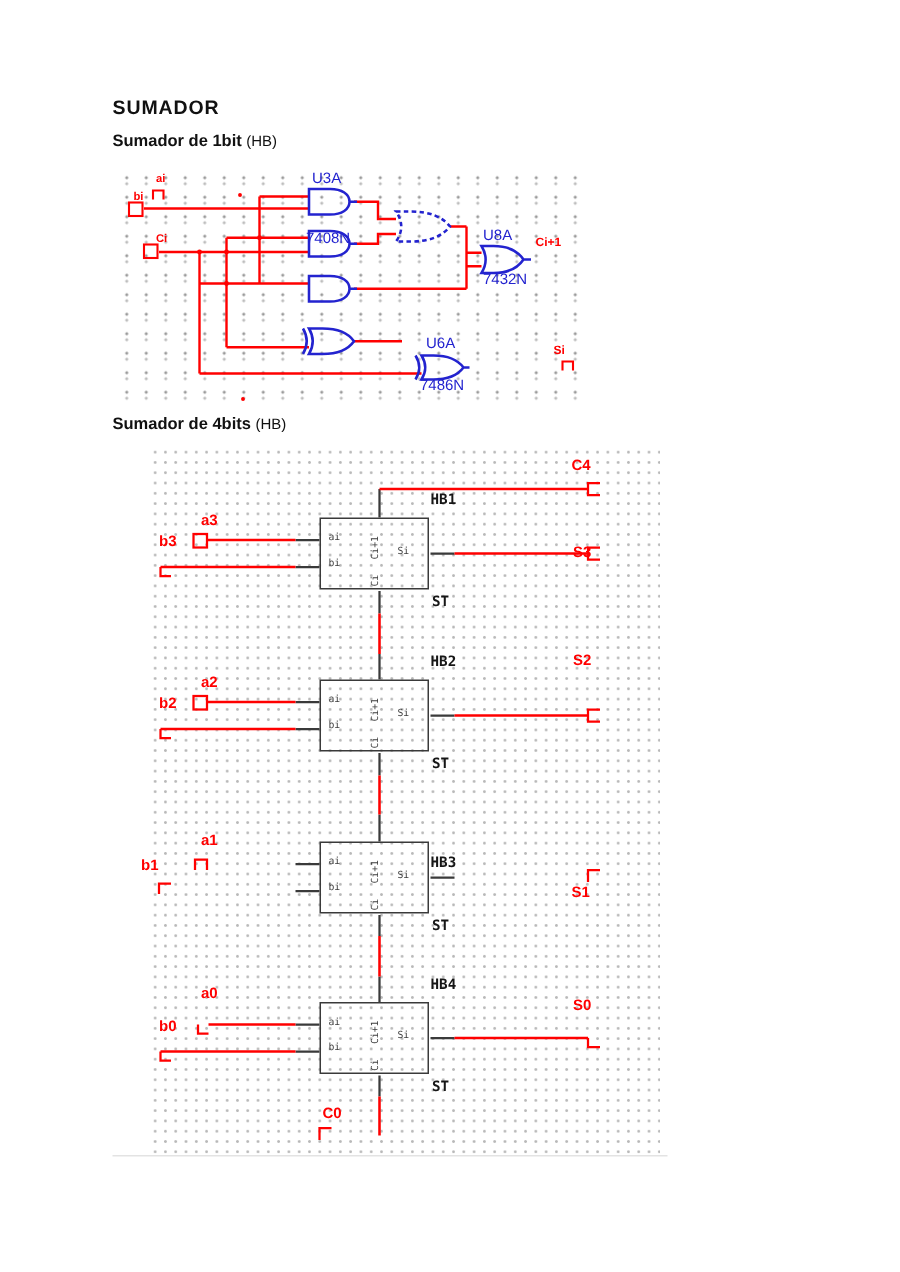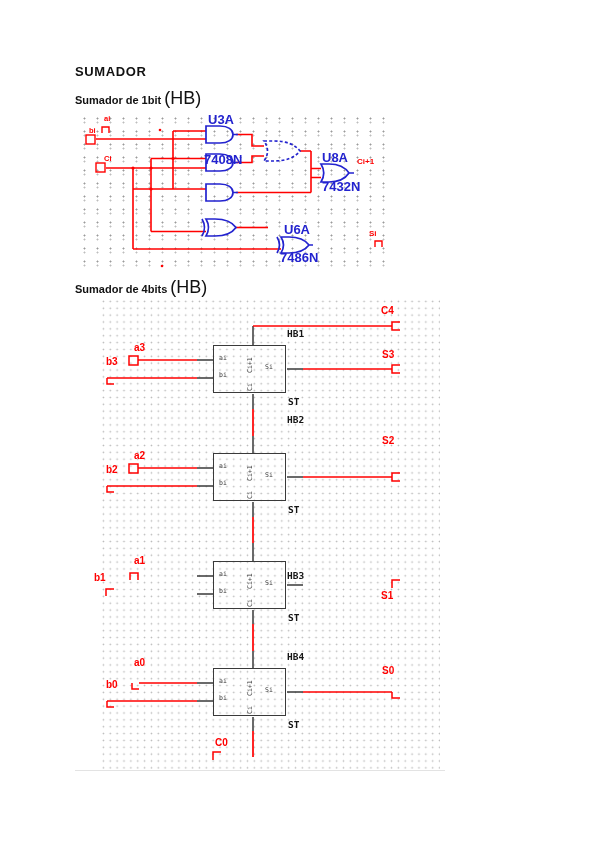--- a/index.html
+++ b/index.html
@@ -1,33 +1,33 @@
 <!DOCTYPE html>
 <html><head>
 <meta charset="utf-8">
 <style>
   html,body{margin:0;padding:0;background:#fff;}
   .page{position:relative;width:600px;height:848px;background:#ffffff;overflow:hidden;
         font-family:"Liberation Sans",sans-serif;}
   .title{position:absolute;left:75px;top:64px;font-size:13px;font-weight:bold;color:#111;
          letter-spacing:.6px;}
   .subtitle{position:absolute;left:75px;font-size:11px;font-weight:bold;color:#111;}
-  .subtitle .suffix{font-weight:normal;font-size:18px;margin-left:3px;}
+  .subtitle .suffix{font-weight:normal;font-size:10px;margin-left:3px;}
   .dots{position:absolute;pointer-events:none;}
   .c1dots{left:78px;top:112px;width:314px;height:156px;
           background-image:radial-gradient(circle,#9a9a9a .8px,transparent 1.2px),
                            radial-gradient(circle,#bdbdbd .8px,transparent 1.2px);
           background-size:13px 13px,13px 13px;background-position:0 0,0 4px;}
   .c2dots{left:100px;top:298px;width:340px;height:471px;
           background-image:radial-gradient(circle,#b9b9b9 .7px,transparent 1.1px);
           background-size:6.86px 6.86px;}
   .imgedge{position:absolute;left:75px;top:770px;width:370px;height:1px;background:#e3e3e3;}
   svg.layer{position:absolute;left:0;top:0;}
   .r1{position:absolute;color:#ff0000;font-weight:bold;font-size:7.5px;line-height:8px;}
-  .b1{position:absolute;color:#2323cf;font-weight:bold;font-size:13px;line-height:8px;}
+  .b1{position:absolute;color:#2323cf;font-weight:normal;font-size:10px;line-height:8px;}
   .r2{position:absolute;color:#ff0000;font-weight:bold;font-size:10px;line-height:10px;}
   .hbl{position:absolute;color:#161616;font-family:"DejaVu Sans Mono",monospace;
        font-weight:bold;font-size:9.5px;line-height:10px;}
   .hb-box{position:absolute;width:71px;height:46px;border:1.5px solid #3a3a3a;background:transparent;}
   .pinlbl{position:absolute;font-family:"DejaVu Sans Mono",monospace;font-size:6.5px;
           line-height:7px;color:#3c3c3c;white-space:nowrap;}
   .vlbl{transform:rotate(-90deg);transform-origin:0 0;}
 </style>
 </head>
 <body>
@@ -133,37 +133,37 @@
   <div class="b1" style="left:322px;top:154px">U8A</div>
   <div class="b1" style="left:322px;top:183px">7432N</div>
   <div class="b1" style="left:284px;top:226px">U6A</div>
   <div class="b1" style="left:280px;top:254px">7486N</div>
 
   <div class="subtitle" style="top:277px">
     <span>Sumador de 4bits</span><span class="suffix">(HB)</span>
   </div>
 
   <div class="r2" style="left:381px;top:306px">C4</div>
-  <div class="r2" style="left:382px;top:350px">S3</div>
+  <div class="r2" style="left:382px;top:364px">S3</div>
   <div class="r2" style="left:134px;top:343px">a3</div>
   <div class="r2" style="left:106px;top:357px">b3</div>
   <div class="r2" style="left:382px;top:436px">S2</div>
   <div class="r2" style="left:134px;top:451px">a2</div>
   <div class="r2" style="left:106px;top:465px">b2</div>
   <div class="r2" style="left:381px;top:591px">S1</div>
   <div class="r2" style="left:134px;top:556px">a1</div>
   <div class="r2" style="left:94px;top:573px">b1</div>
   <div class="r2" style="left:382px;top:666px">S0</div>
   <div class="r2" style="left:134px;top:658px">a0</div>
   <div class="r2" style="left:106px;top:680px">b0</div>
   <div class="r2" style="left:215px;top:738px">C0</div>
 
   <div class="hbl" style="left:287px;top:329px">HB1</div>
   <div class="hbl" style="left:288px;top:397px">ST</div>
-  <div class="hbl" style="left:287px;top:415px">HB2</div>
+  <div class="hbl" style="left:287px;top:437px">HB2</div>
   <div class="hbl" style="left:288px;top:505px">ST</div>
   <div class="hbl" style="left:287px;top:571px">HB3</div>
   <div class="hbl" style="left:288px;top:613px">ST</div>
   <div class="hbl" style="left:287px;top:652px">HB4</div>
   <div class="hbl" style="left:288px;top:720px">ST</div>
 
   <div class="hb-box" style="left:213px;top:345px">
     <span class="pinlbl" style="left:5px;top:9px">ai</span>
     <span class="pinlbl" style="left:5px;top:26px">bi</span>
     <span class="pinlbl" style="left:51px;top:18px">Si</span>

